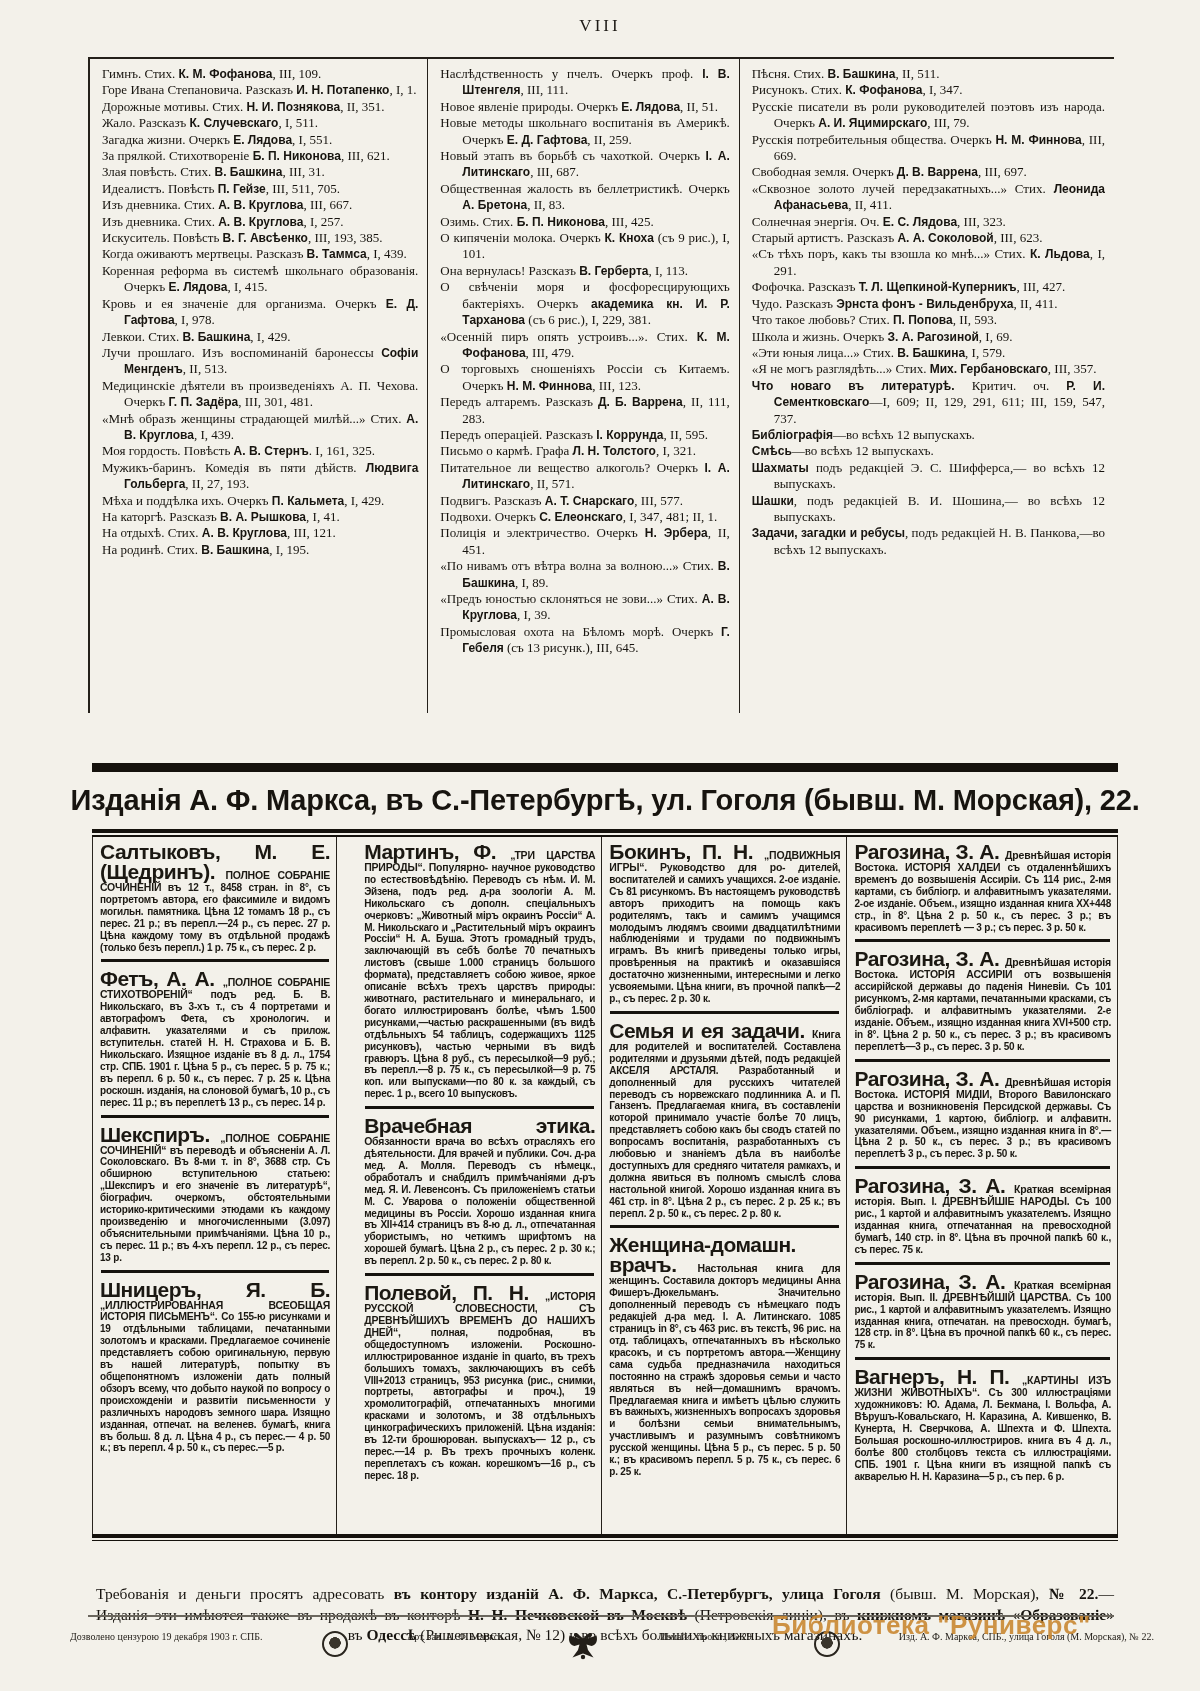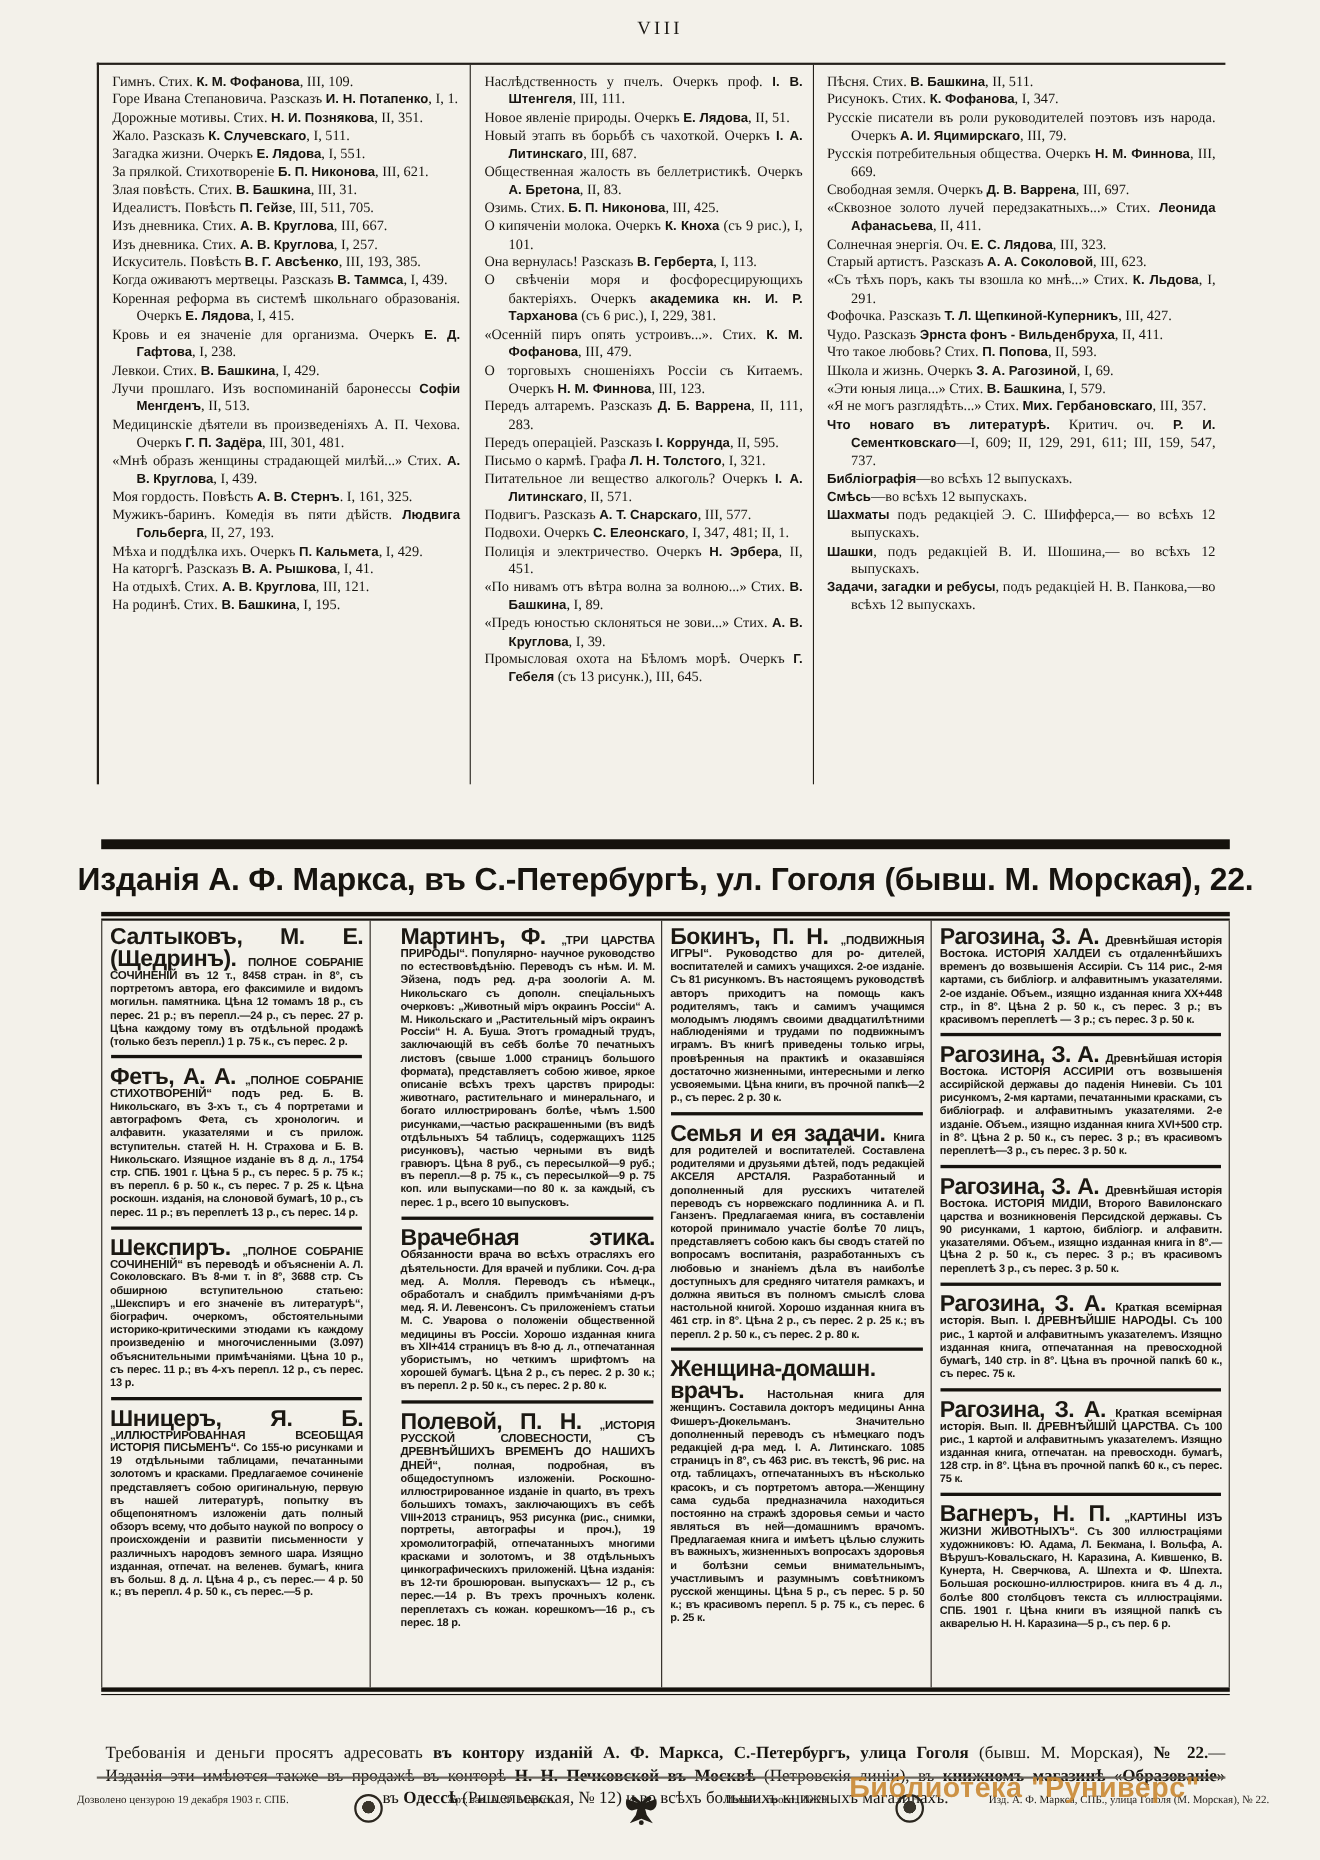--- a/index.html
+++ b/index.html
@@ -79,35 +79,36 @@
       <div class="index-entry"><span>Жало. Разсказъ </span><span class="b">К. Случевскаго</span><span>, I, 511.</span></div>
       <div class="index-entry"><span>Загадка жизни. Очеркъ </span><span class="b">Е. Лядова</span><span>, I, 551.</span></div>
       <div class="index-entry"><span>За прялкой. Стихотвореніе </span><span class="b">Б. П. Никонова</span><span>, III, 621.</span></div>
       <div class="index-entry"><span>Злая повѣсть. Стих. </span><span class="b">В. Башкина</span><span>, III, 31.</span></div>
       <div class="index-entry"><span>Идеалистъ. Повѣсть </span><span class="b">П. Гейзе</span><span>, III, 511, 705.</span></div>
       <div class="index-entry"><span>Изъ дневника. Стих. </span><span class="b">А. В. Круглова</span><span>, III, 667.</span></div>
       <div class="index-entry"><span>Изъ дневника. Стих. </span><span class="b">А. В. Круглова</span><span>, I, 257.</span></div>
       <div class="index-entry"><span>Искуситель. Повѣсть </span><span class="b">В. Г. Авсѣенко</span><span>, III, 193, 385.</span></div>
       <div class="index-entry"><span>Когда оживаютъ мертвецы. Разсказъ </span><span class="b">В. Таммса</span><span>, I, 439.</span></div>
       <div class="index-entry"><span>Коренная реформа въ системѣ школьнаго образованія. Очеркъ </span><span class="b">Е. Лядова</span><span>, I, 415.</span></div>
-      <div class="index-entry"><span>Кровь и ея значеніе для организма. Очеркъ </span><span class="b">Е. Д. Гафтова</span><span>, I, 238.</span></div>
+      <div class="index-entry"><span>Кровь и ея значеніе для организма. Очеркъ </span><span class="b">Е. Д. Гафтова</span><span>, I, 978.</span></div>
       <div class="index-entry"><span>Левкои. Стих. </span><span class="b">В. Башкина</span><span>, I, 429.</span></div>
       <div class="index-entry"><span>Лучи прошлаго. Изъ воспоминаній баронессы </span><span class="b">Софіи Менгденъ</span><span>, II, 513.</span></div>
       <div class="index-entry"><span>Медицинскіе дѣятели въ произведеніяхъ А. П. Чехова. Очеркъ </span><span class="b">Г. П. Задёра</span><span>, III, 301, 481.</span></div>
       <div class="index-entry"><span>«Мнѣ образъ женщины страдающей милѣй...» Стих. </span><span class="b">А. В. Круглова</span><span>, I, 439.</span></div>
       <div class="index-entry"><span>Моя гордость. Повѣсть </span><span class="b">А. В. Стернъ</span><span>. I, 161, 325.</span></div>
       <div class="index-entry"><span>Мужикъ-баринъ. Комедія въ пяти дѣйств. </span><span class="b">Людвига Гольберга</span><span>, II, 27, 193.</span></div>
       <div class="index-entry"><span>Мѣха и поддѣлка ихъ. Очеркъ </span><span class="b">П. Кальмета</span><span>, I, 429.</span></div>
       <div class="index-entry"><span>На каторгѣ. Разсказъ </span><span class="b">В. А. Рышкова</span><span>, I, 41.</span></div>
       <div class="index-entry"><span>На отдыхѣ. Стих. </span><span class="b">А. В. Круглова</span><span>, III, 121.</span></div>
       <div class="index-entry"><span>На родинѣ. Стих. </span><span class="b">В. Башкина</span><span>, I, 195.</span></div>
     </div>
   <div class="index-col c2">
       <div class="index-entry"><span>Наслѣдственность у пчелъ. Очеркъ проф. </span><span class="b">І. В. Штенгеля</span><span>, III, 111.</span></div>
       <div class="index-entry"><span>Новое явленіе природы. Очеркъ </span><span class="b">Е. Лядова</span><span>, II, 51.</span></div>
+      <div class="index-entry"><span>Новые методы школьнаго воспитанія въ Америкѣ. Очеркъ </span><span class="b">Е. Д. Гафтова</span><span>, II, 259.</span></div>
       <div class="index-entry"><span>Новый этапъ въ борьбѣ съ чахоткой. Очеркъ </span><span class="b">І. А. Литинскаго</span><span>, III, 687.</span></div>
       <div class="index-entry"><span>Общественная жалость въ беллетристикѣ. Очеркъ </span><span class="b">А. Бретона</span><span>, II, 83.</span></div>
       <div class="index-entry"><span>Озимь. Стих. </span><span class="b">Б. П. Никонова</span><span>, III, 425.</span></div>
       <div class="index-entry"><span>О кипяченіи молока. Очеркъ </span><span class="b">К. Кноха</span><span> (съ 9 рис.), I, 101.</span></div>
       <div class="index-entry"><span>Она вернулась! Разсказъ </span><span class="b">В. Герберта</span><span>, I, 113.</span></div>
       <div class="index-entry"><span>О свѣченіи моря и фосфоресцирующихъ бактеріяхъ. Очеркъ </span><span class="b">академика кн. И. Р. Тарханова</span><span> (съ 6 рис.), I, 229, 381.</span></div>
       <div class="index-entry"><span>«Осенній пиръ опять устроивъ...». Стих. </span><span class="b">К. М. Фофанова</span><span>, III, 479.</span></div>
       <div class="index-entry"><span>О торговыхъ сношеніяхъ Россіи съ Китаемъ. Очеркъ </span><span class="b">Н. М. Финнова</span><span>, III, 123.</span></div>
       <div class="index-entry"><span>Передъ алтаремъ. Разсказъ </span><span class="b">Д. Б. Варрена</span><span>, II, 111, 283.</span></div>
       <div class="index-entry"><span>Передъ операціей. Разсказъ </span><span class="b">І. Коррунда</span><span>, II, 595.</span></div>

